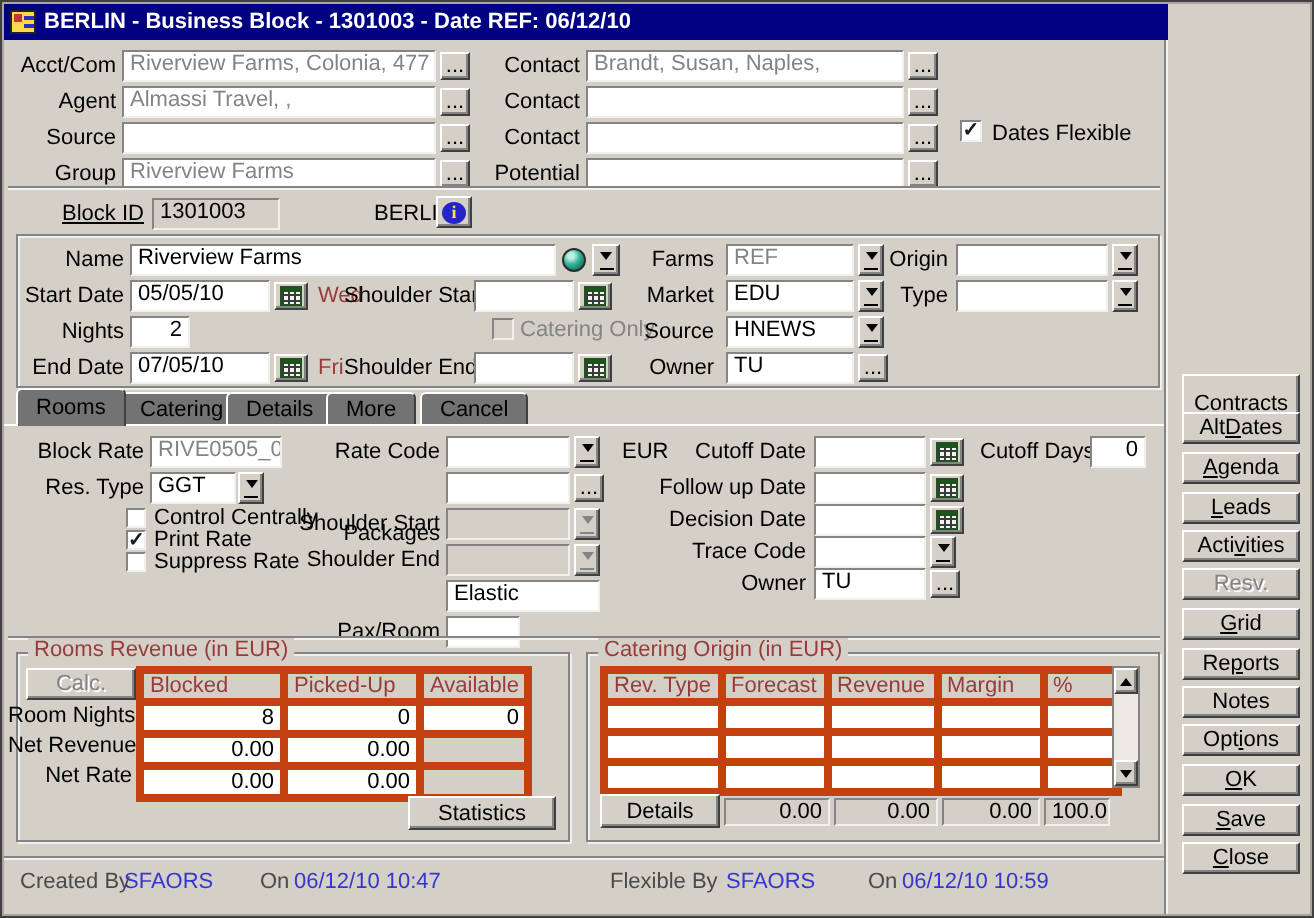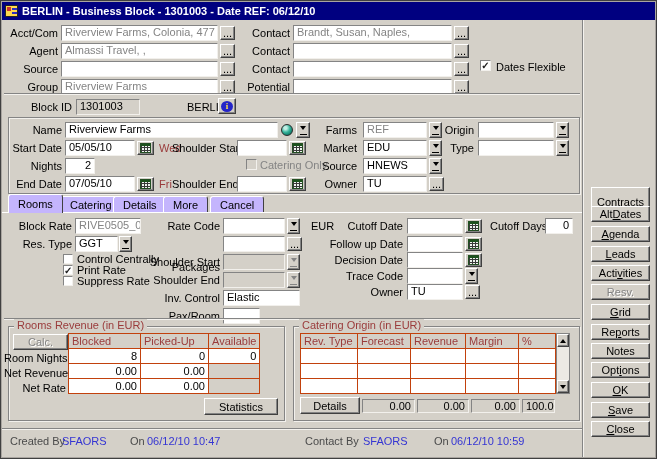--- a/index.html
+++ b/index.html
@@ -7,21 +7,21 @@
   .win{position:relative;width:657px;height:459px;background:#d4d0c8;overflow:hidden;
        box-shadow:inset 0 0 0 1px #404040, inset 0 0 0 2px #a9a5a0;}
   .abs{position:absolute;}
   .txt{font-size:11px;color:#000;line-height:14px;white-space:nowrap;}
   .rlbl{font-size:11px;color:#000;line-height:16px;text-align:right;white-space:nowrap;}
   .b{font-weight:normal;}
   .maroon{color:#9a3b3b;}
   .gray{color:#848484;}
   .blue{color:#3535d3;}
   
-  .titlebar{left:2px;top:2px;width:653px;height:18px;background:#000080;display:flex;align-items:center;}
+  .titlebar{left:2px;top:2px;width:582px;height:18px;background:#000080;display:flex;align-items:center;}
   .appico{width:13px;height:12px;margin:0 4px 0 3px;border:1px solid #222;
     background:
       linear-gradient(#c93434,#c93434) 1px 1px/4px 4px no-repeat,
       linear-gradient(#2e2ebd,#2e2ebd) 6px 2px/5px 2px no-repeat,
       linear-gradient(#2e2ebd,#2e2ebd) 6px 6px/5px 2px no-repeat,
       #ffd84d;}
   .title{color:#fff;font-size:11px;font-weight:bold;white-space:nowrap;}
   
   .fld{position:absolute;height:16px;background:#fff;border:1px solid;border-color:#848484 #f2f0ec #f2f0ec #848484;
        font-size:11px;line-height:13px;padding:0 3px;overflow:hidden;white-space:nowrap;color:#000;}
@@ -56,27 +56,27 @@
       border-color:#848484 #f2f0ec #f2f0ec #848484;font-size:10px;font-weight:bold;line-height:9px;
       text-align:center;color:#1a1a1a;}
   .cb.dis{background:#d4d0c8;}
   
   .groupbox{position:absolute;border:1px solid #848484;box-shadow:1px 1px 0 #f2f0ec, inset 1px 1px 0 #f2f0ec;}
   .legend{position:absolute;background:#d4d0c8;padding:0 3px;font-size:11px;line-height:13px;}
   
   .hsep{position:absolute;height:2px;border-top:1px solid #848484;border-bottom:1px solid #f4f2ee;}
   .vsep{position:absolute;width:2px;border-left:1px solid #848484;border-right:1px solid #f4f2ee;}
   
-  .tab{position:absolute;background:#c4b5fd;border:1px solid;border-color:#fff #404040 #404040 #fff;
+  .tab{position:absolute;background:#737373;border:1px solid;border-color:#fff #404040 #404040 #fff;
        border-bottom:none;border-radius:3px 3px 0 0;font-size:11px;display:flex;align-items:center;
        justify-content:center;padding:0 9px;}
   .tabline{position:absolute;left:2px;top:212px;width:580px;height:1px;background:#fff;}
   
   table.grid{border-collapse:collapse;table-layout:fixed;}
-  table.grid td{border:1px solid #c2410c;font-size:11px;height:15px;padding:0 3px;overflow:hidden;white-space:nowrap;}
+  table.grid td{border:4px solid #c2410c;font-size:11px;height:15px;padding:0 3px;overflow:hidden;white-space:nowrap;}
   table.grid td.hdr{background:#d4d0c8;color:#9a3b3b;text-align:left;}
   table.grid td.val{background:#fff;text-align:right;}
   table.grid td.valc{background:#d4d0c8;}
   
   .sb{position:absolute;width:14px;background:#ece9e4;border:1px solid #848484;}
   .sb-btn{position:absolute;left:0;width:12px;height:13px;background:#d4d0c8;border:1px solid;
       border-color:#fff #404040 #404040 #fff;box-shadow:inset -1px -1px 0 #848484;
       display:flex;align-items:center;justify-content:center;}
   .tri-s-u{width:0;height:0;border:3px solid transparent;border-bottom:4px solid #000;margin-bottom:3px;}
   .tri-s-d{width:0;height:0;border:3px solid transparent;border-top:4px solid #000;margin-top:3px;}
@@ -121,21 +121,21 @@
 
   <span class="abs rlbl" style="left:242px;top:79px;width:48px;">Potential</span>
   <div class="fld" style="left:293px;top:79px;width:159px;"></div>
   <div class="btn" style="left:454px;top:80px;width:15px;height:14px;">...</div>
 
   <span class="cb" style="left:480px;top:60px;">✓</span>
   <span class="abs txt" style="left:496px;top:60px;">Dates Flexible</span>
 
   <div class="hsep" style="left:4px;top:93px;width:576px;"></div>
 
-  <span class="abs rlbl" style="left:8px;top:99px;width:64px;">Block ID</span>
+  <span class="abs rlbl" style="left:8px;top:99px;width:64px;text-decoration:underline;">Block ID</span>
   <div class="fld flat" style="left:76px;top:99px;width:64px;">1301003</div>
   <span class="abs txt" style="left:187px;top:100px;">BERLIN</span>
   <div class="btn" style="left:218px;top:98px;width:18px;height:16px;">
     <span class="infoico">i</span>
   </div>
 
   <div class="groupbox" style="left:8px;top:117px;width:572px;height:77px;"></div>
 
   <span class="abs rlbl b" style="left:8px;top:122px;width:54px;">Name</span>
   <div class="fld" style="left:65px;top:122px;width:213px;">Riverview Farms</div>
@@ -279,21 +279,20 @@
 
   <span class="abs rlbl" style="left:120px;top:272px;width:100px;">Shoulder End</span>
   <div class="fld flat" style="left:223px;top:272px;width:62px;"></div>
   <div class="btn" style="left:287px;top:272px;width:13px;height:16px;">
       <span class="pm dim">
         <i></i>
         <s></s>
       </span>
     </div>
 
-  <span class="abs rlbl" style="left:120px;top:290px;width:100px;">Inv. Control</span>
   <div class="fld" style="left:223px;top:290px;width:77px;">Elastic</div>
 
   <span class="abs rlbl" style="left:120px;top:308px;width:100px;">Pax/Room</span>
   <div class="fld" style="left:223px;top:308px;width:37px;"></div>
 
   <span class="abs rlbl" style="left:320px;top:218px;width:83px;">Cutoff Date</span>
   <div class="fld" style="left:407px;top:218px;width:56px;"></div>
   <div class="btn" style="left:465px;top:219px;width:17px;height:14px;">
       <span class="calico"></span>
     </div>
@@ -436,18 +435,18 @@
   <div class="btn" style="left:591px;top:362px;width:59px;height:16px;">Opt<u>i</u>ons</div>
   <div class="btn" style="left:591px;top:382px;width:59px;height:16px;"><u>O</u>K</div>
   <div class="btn" style="left:591px;top:402px;width:59px;height:16px;"><u>S</u>ave</div>
   <div class="btn" style="left:591px;top:421px;width:59px;height:16px;"><u>C</u>lose</div>
 
   <div class="hsep" style="left:2px;top:428px;width:580px;"></div>
   <span class="abs txt" style="left:10px;top:434px;color:#4a4a4a;">Created By</span>
   <span class="abs txt blue" style="left:62px;top:434px;">SFAORS</span>
   <span class="abs txt" style="left:130px;top:434px;color:#4a4a4a;">On</span>
   <span class="abs txt blue" style="left:147px;top:434px;">06/12/10 10:47</span>
-  <span class="abs txt" style="left:305px;top:434px;color:#4a4a4a;">Contact By</span>
+  <span class="abs txt" style="left:305px;top:434px;color:#4a4a4a;">Flexible By</span>
   <span class="abs txt blue" style="left:363px;top:434px;">SFAORS</span>
   <span class="abs txt" style="left:434px;top:434px;color:#4a4a4a;">On</span>
   <span class="abs txt blue" style="left:451px;top:434px;">06/12/10 10:59</span>
 
 </div>
 
 </body></html>

